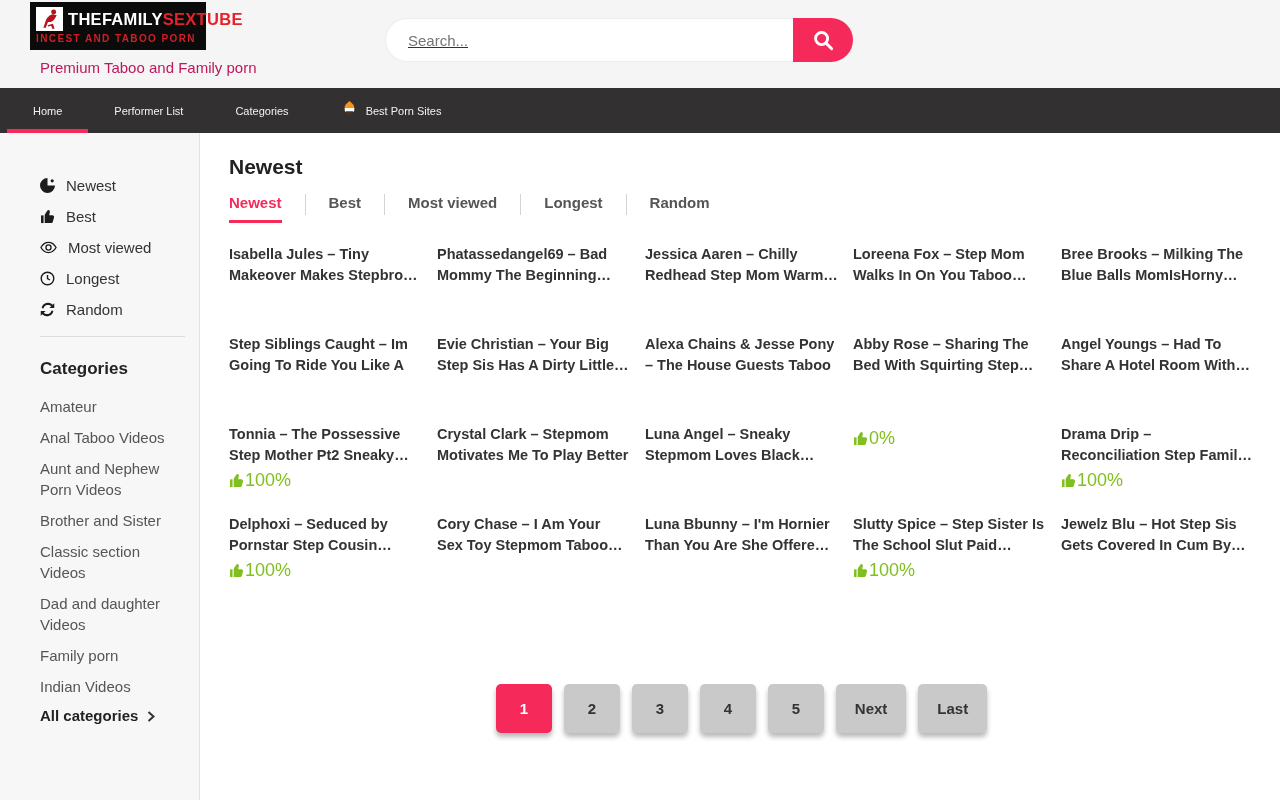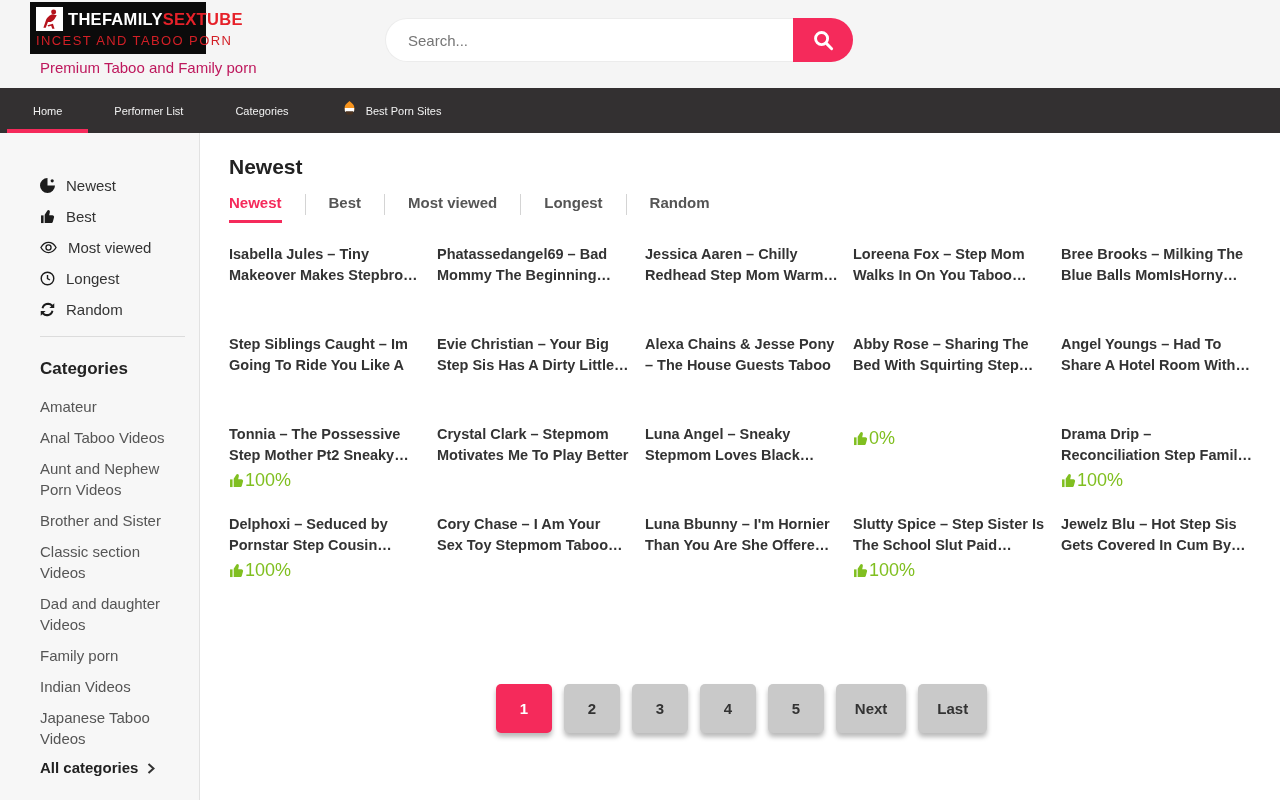--- a/index.html
+++ b/index.html
@@ -12,23 +12,23 @@
   
   .header { position:relative; height:88px; background:#f5f5f5; }
   .logo-box {
     position:absolute; left:30px; top:2px; width:176px;
     background:#0b0b0b; padding:5px 8px 6px 6px;
   }
   .logo-top { display:flex; align-items:center; gap:5px;text-align:right; }
   .logo-mark { width:27px; height:24px; background:#ffffff; display:flex; align-items:center; justify-content:center; flex:0 0 auto; }
   .logo-title { font-size:16.5px; font-weight:bold; color:#ffffff; letter-spacing:.3px; white-space:nowrap; }
   .logo-title .accent { color:#e62129; }
-  .logo-sub { margin-top:2px; font-size:13px; font-weight:normal; color:#d21f26; letter-spacing:1.4px; white-space:nowrap; }
+  .logo-sub { margin-top:2px; font-size:10px; font-weight:bold; color:#d21f26; letter-spacing:1.4px; white-space:nowrap; }
   .tagline { position:absolute; left:40px; top:59px; font-size:15px; color:#be185d; }
-  .search { position:absolute; left:385px; top:18px; width:468px; height:44px; display:flex; }
+  .search { position:absolute; left:385px; top:18px; width:468px; height:44px; display:flex;text-decoration:underline; }
   .search input {
     flex:1; border:1px solid #ececec; border-right:none; outline:none;
     border-radius:22px 0 0 22px; padding:0 22px; font-size:15px; color:#444; background:#fff;
     font-family:"Liberation Sans", sans-serif;
   }
   .search button {
     width:60px; border:none; cursor:pointer; background:#f52a5b;
     border-radius:0 22px 22px 0; display:flex; align-items:center; justify-content:center;
   }
   
@@ -182,21 +182,20 @@
     <div class="cat-heading">Categories</div>
     <div id="cat-links">
         <div class="cat-link">Amateur</div>
         <div class="cat-link">Anal Taboo Videos</div>
         <div class="cat-link">Aunt and Nephew Porn Videos</div>
         <div class="cat-link">Brother and Sister</div>
         <div class="cat-link">Classic section Videos</div>
         <div class="cat-link">Dad and daughter Videos</div>
         <div class="cat-link">Family porn</div>
         <div class="cat-link">Indian Videos</div>
-        <div class="cat-link">Japanese Taboo Videos</div>
       </div>
     <div class="all-cats">
       <span>All categories</span>
       <span class="icon">
         <svg width="10" height="13" viewBox="0 0 10 13" fill="none" stroke="currentColor" stroke-width="2">
             <path d="M2.5 2 7.5 6.5l-5 4.5"></path>
           </svg>
       </span>
     </div>
   </div>

